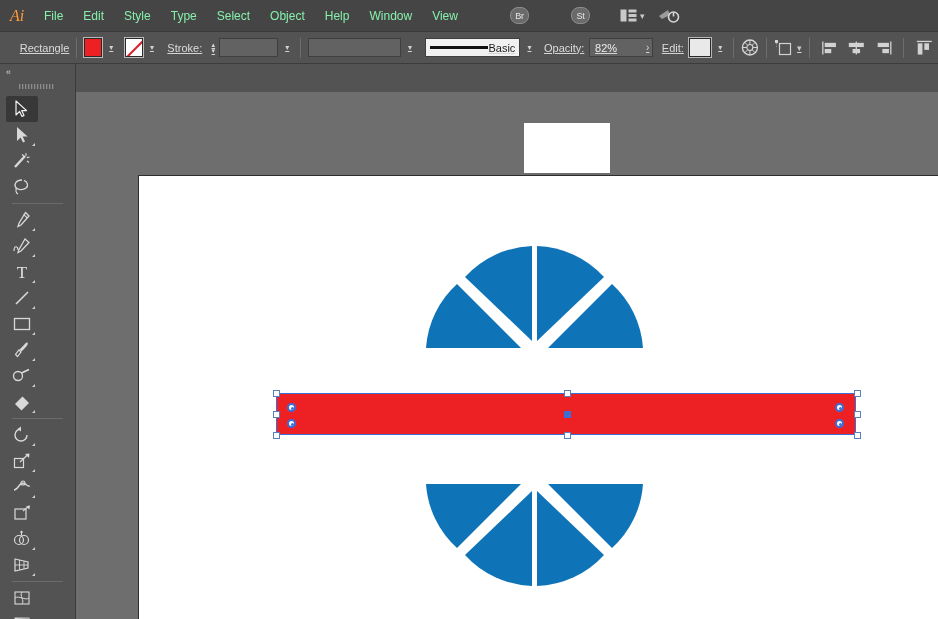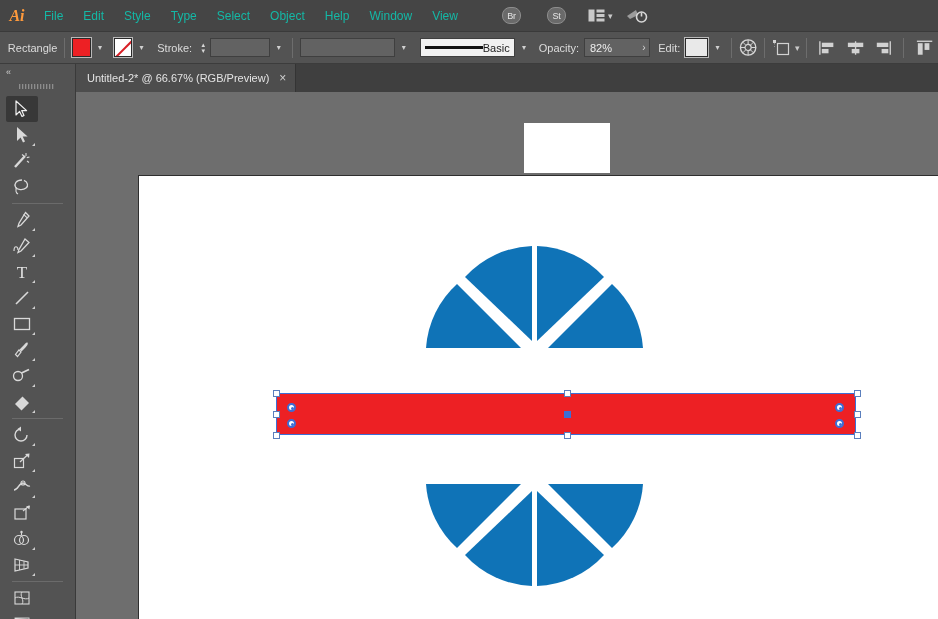--- a/index.html
+++ b/index.html
@@ -17,46 +17,47 @@
   
   .menubar {
     position: absolute; left: 0; top: 0; width: 938px; height: 32px;
     background: #454545;
     display: flex; align-items: center;
     border-bottom: 1px solid #3a3a3a;
   }
   .ai-logo {
     width: 34px; height: 32px;
     display: flex; align-items: center; justify-content: center;
-    color: #ff9a3c; font-weight: bold; font-size: 16px;
+    color: #ff9a3c; font-weight: normal; font-size: 16px;
     font-family: "Liberation Serif", serif;
     font-style: italic;
   }
   .menu-item {
     padding: 0 10px; height: 32px; line-height: 32px;
-    font-size: 12px; color: #14b8a6; cursor: default; white-space: nowrap;
+    font-size: 12px; color: #86efac; cursor: default; white-space: nowrap;
   }
   .mb-right { display: flex; align-items: center; gap: 2px; padding-right: 6px; }
   .sq-btn {
     width: 19px; height: 17px; border: 1px solid #8d8d8d; border-radius: 8px;
     background: #6a6a6a; color: #e6e6e6; font-size: 9px;
     display: flex; align-items: center; justify-content: center;
-    margin: 0 12px; letter-spacing: -0.3px;
+    margin: 0 20px; letter-spacing: -0.3px;
   }
   .ws-icon { margin-left: 8px; display:flex; align-items:center; }
   .chev { margin-left: 3px; font-size: 9px; color: #c9c9c9; }
   .search-icon { margin-left: 12px; display: flex; align-items: center; }
 
   
   .controlbar {
     position: absolute; left: 0; top: 32px; width: 938px; height: 32px;
     background: #535353;
     display: flex; align-items: center;
     border-bottom: 1px solid #3c3c3c;
-    padding-left: 4px;
+    padding-left: 16px;
+    text-decoration: underline;
   }
   .cb-label { font-size: 11px; color: #dcdcdc; white-space: nowrap; }
   .cb-sep { width: 1px; height: 20px; background: #6d6d6d; margin: 0 7px; }
   .swatch {
     width: 19px; height: 19px; border: 1px solid #2a2a2a;
     box-shadow: 0 0 0 1px #b9b9b9;
   }
   .dd-arrow {
     width: 13px; height: 19px; display: flex; align-items: center; justify-content: center;
     font-size: 8px; color: #d0d0d0; margin-left: 3px;
@@ -312,28 +313,20 @@
 
     <div class="cb-sep"></div>
 
     <svg width="22" height="18" viewBox="0 0 22 18" style="margin:0 3px">
       <line x1="3" y1="2" x2="19" y2="2" stroke="#d2d2d2" stroke-width="1.4"></line>
       <rect x="4" y="4" width="5" height="12" fill="#d2d2d2"></rect>
       <rect x="11" y="4" width="5" height="7" fill="#d2d2d2"></rect>
     </svg>
   </div>
 
-  <div class="tabbar">
-    <div class="tab-gap"></div>
-    <div class="doc-tab">
-      <span>Untitled-2* @ 66.67% (RGB/Preview)</span>
-      <span class="tab-close">×</span>
-    </div>
-    <div class="tabbar-rest"></div>
-  </div>
 
   <div class="toolpanel">
 
     <div class="tp-header">
       <span class="tp-collapse">«</span>
     </div>
     <div class="tp-grip">
       <svg class="grip-lines" viewBox="0 0 38 5">
         <g fill="#8d8d8d">
           <rect x="0" y="0" width="1.3" height="5"></rect>

